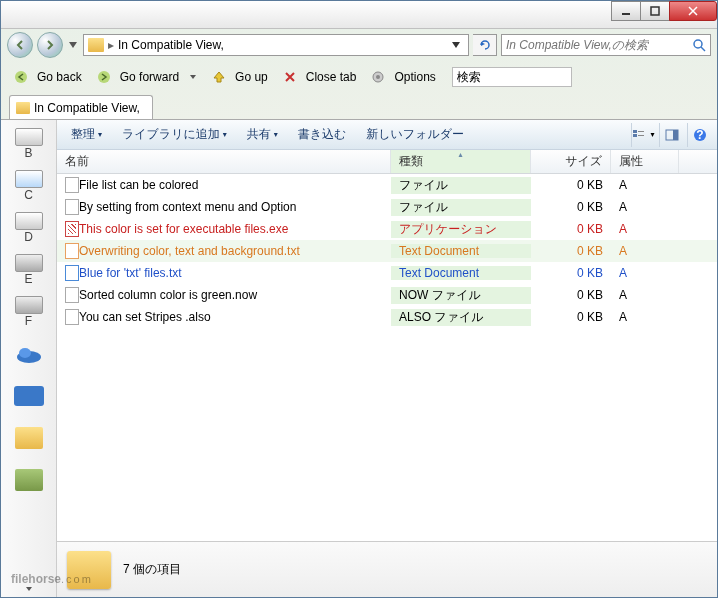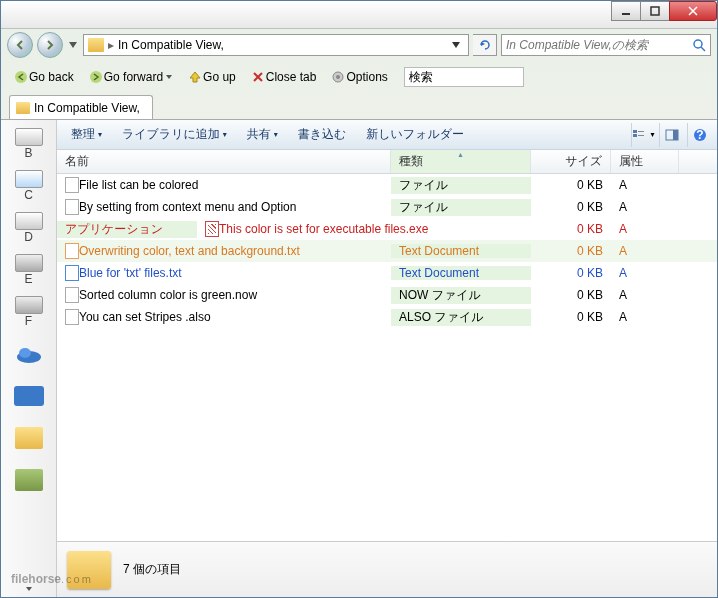--- a/index.html
+++ b/index.html
@@ -21,21 +21,21 @@
 .addr-folder { width: 16px; height: 14px; background: linear-gradient(180deg, #fce08a, #e8b84a); border-radius: 1px; }
 .addr-sep { color: #666; }
 .addrbar input { border: none; outline: none; flex: 1; font-size: 12px; }
 .addr-drop { width: 16px; display: flex; justify-content: center; }
 .refresh { width: 24px; height: 22px; border: 1px solid #999; border-left: none; background: #f5f5f5; display: flex; align-items: center; justify-content: center; }
 .searchbox { width: 210px; height: 22px; background: #fff; border: 1px solid #999; display: flex; align-items: center; padding: 0 4px; }
 .searchbox input { border: none; outline: none; flex: 1; font-style: italic; color: #888; font-size: 12px; }
 
 
 .toolbar { height: 32px; display: flex; align-items: center; padding: 2px 6px; gap: 2px; }
-.tbtn { height: 24px; padding: 0 6px; display: flex; align-items: center; gap: 0; border-radius: 3px; }
+.tbtn { height: 24px; padding: 0 6px; display: flex; align-items: center; gap: 8px; border-radius: 3px; }
 .tbtn .ico { width: 16px; height: 16px; display: flex; align-items: center; justify-content: center; }
 .tbtn .tdrop { width: 8px; display: flex; justify-content: center; margin-left: 2px; }
 .tsearch { width: 120px; height: 20px; border: 1px solid #bbb; background: #fff; padding: 0 4px; margin-left: 8px; }
 
 
 .tabrow { height: 26px; display: flex; align-items: flex-end; padding: 0 8px; }
 .tab { height: 24px; padding: 0 12px 0 6px; background: #fff; border: 1px solid #aaa; border-bottom: none; border-top-left-radius: 3px; border-top-right-radius: 3px; display: flex; align-items: center; gap: 4px; }
 
 
 .main { position: absolute; top: 118px; left: 0; right: 0; bottom: 0; display: flex; background: #fff; border-top: 1px solid #aaa; }
@@ -321,25 +321,25 @@
         <div class="filerow ">
           <div class="cell c-name">
             <div class="ficon"></div>
             <span>By setting from context menu and Option</span>
           </div>
           <div class="cell c-type sorted">ファイル</div>
           <div class="cell c-size">0 KB</div>
           <div class="cell c-attr">A</div>
         </div>
         <div class="filerow row-red">
-          <div class="cell c-type sorted">アプリケーション</div>
           <div class="cell c-name">
             <div class="ficon exe"></div>
             <span>This color is set for executable files.exe</span>
           </div>
+          <div class="cell c-type sorted">アプリケーション</div>
           <div class="cell c-size">0 KB</div>
           <div class="cell c-attr">A</div>
         </div>
         <div class="filerow row-orange">
           <div class="cell c-name">
             <div class="ficon txto"></div>
             <span>Overwriting color, text and background.txt</span>
           </div>
           <div class="cell c-type sorted">Text Document</div>
           <div class="cell c-size">0 KB</div>

